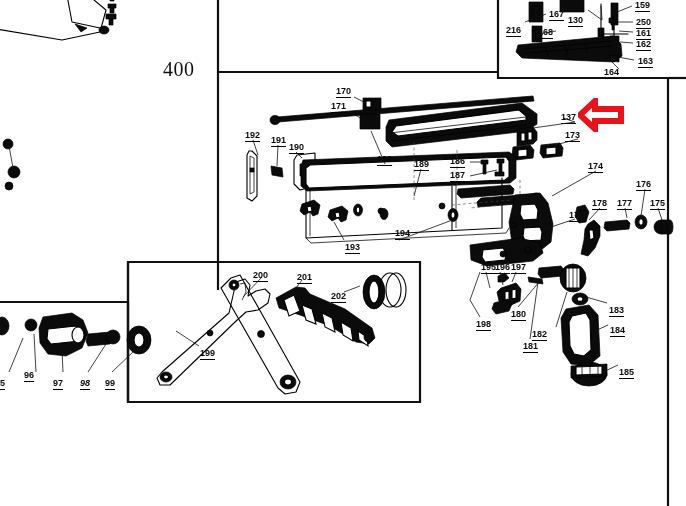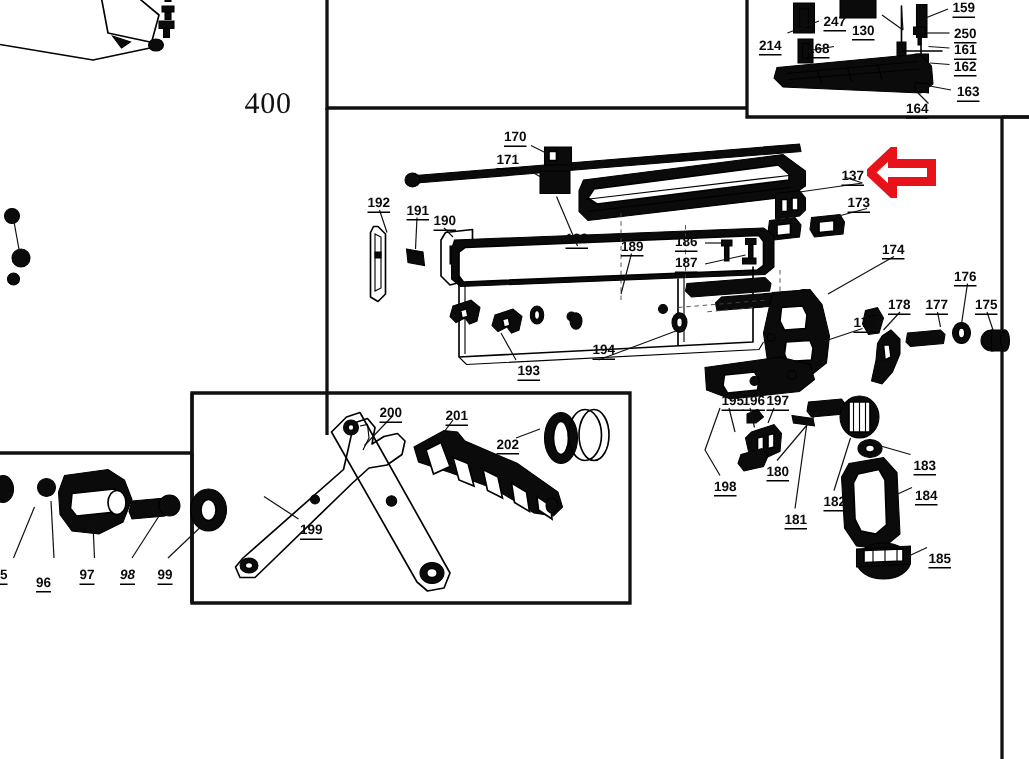--- a/index.html
+++ b/index.html
@@ -293,22 +293,22 @@
       <ellipse class="kf" cx="9" cy="186" rx="4" ry="4"></ellipse>
     </g>
   </svg>
 
   <div class="big" style="left:163px;top:58px;">400</div>
 
   <svg style="position:absolute;left:578px;top:98px;width:46px;height:34px;" viewBox="0 0 46 34">
     <path d="M17,3 L17,11 L43,11 L43,23 L17,23 L17,31 L2,17 Z" fill="#ffffff" stroke="#e8131a" stroke-width="6" stroke-linejoin="miter"></path>
   </svg>
 
-  <div class="lbl" style="left:506px;top:26px;">214</div>
-  <div class="lbl" style="left:549px;top:10px;">247</div>
+  <div class="lbl" style="left:506px;top:26px;">216</div>
+  <div class="lbl" style="left:549px;top:10px;">167</div>
   <div class="lbl" style="left:568px;top:16px;">130</div>
   <div class="lbl" style="left:538px;top:28px;">168</div>
   <div class="lbl" style="left:635px;top:1px;">159</div>
   <div class="lbl" style="left:636px;top:18px;">250</div>
   <div class="lbl" style="left:636px;top:29px;">161</div>
   <div class="lbl" style="left:636px;top:40px;">162</div>
   <div class="lbl" style="left:638px;top:57px;">163</div>
   <div class="lbl" style="left:604px;top:68px;">164</div>
 
   <div class="lbl" style="left:336px;top:87px;">170</div>
@@ -331,29 +331,29 @@
   <div class="lbl" style="left:450px;top:171px;">187</div>
   <div class="lbl" style="left:345px;top:243px;">193</div>
   <div class="lbl" style="left:395px;top:229px;">194</div>
 
   <div class="lbl" style="left:481px;top:263px;">195</div>
   <div class="lbl" style="left:495px;top:263px;">196</div>
   <div class="lbl" style="left:511px;top:263px;">197</div>
   <div class="lbl" style="left:476px;top:320px;">198</div>
   <div class="lbl" style="left:511px;top:310px;">180</div>
   <div class="lbl" style="left:523px;top:342px;">181</div>
-  <div class="lbl" style="left:549px;top:330px;">182</div>
+  <div class="lbl" style="left:532px;top:330px;">182</div>
   <div class="lbl" style="left:609px;top:306px;">183</div>
   <div class="lbl" style="left:610px;top:326px;">184</div>
   <div class="lbl" style="left:619px;top:368px;">185</div>
 
   <div class="lbl" style="left:200px;top:349px;">199</div>
   <div class="lbl" style="left:253px;top:271px;">200</div>
   <div class="lbl" style="left:297px;top:273px;">201</div>
   <div class="lbl" style="left:331px;top:292px;">202</div>
 
-  <div class="lbl" style="left:24px;top:384px;">96</div>
+  <div class="lbl" style="left:24px;top:371px;">96</div>
   <div class="lbl" style="left:53px;top:379px;">97</div>
   <div class="lbl" style="left:80px;top:379px;font-style:italic;">98</div>
   <div class="lbl" style="left:105px;top:379px;">99</div>
   <div class="lbl" style="left:0px;top:379px;">5</div>
 
 </div>
 
 </body></html>

